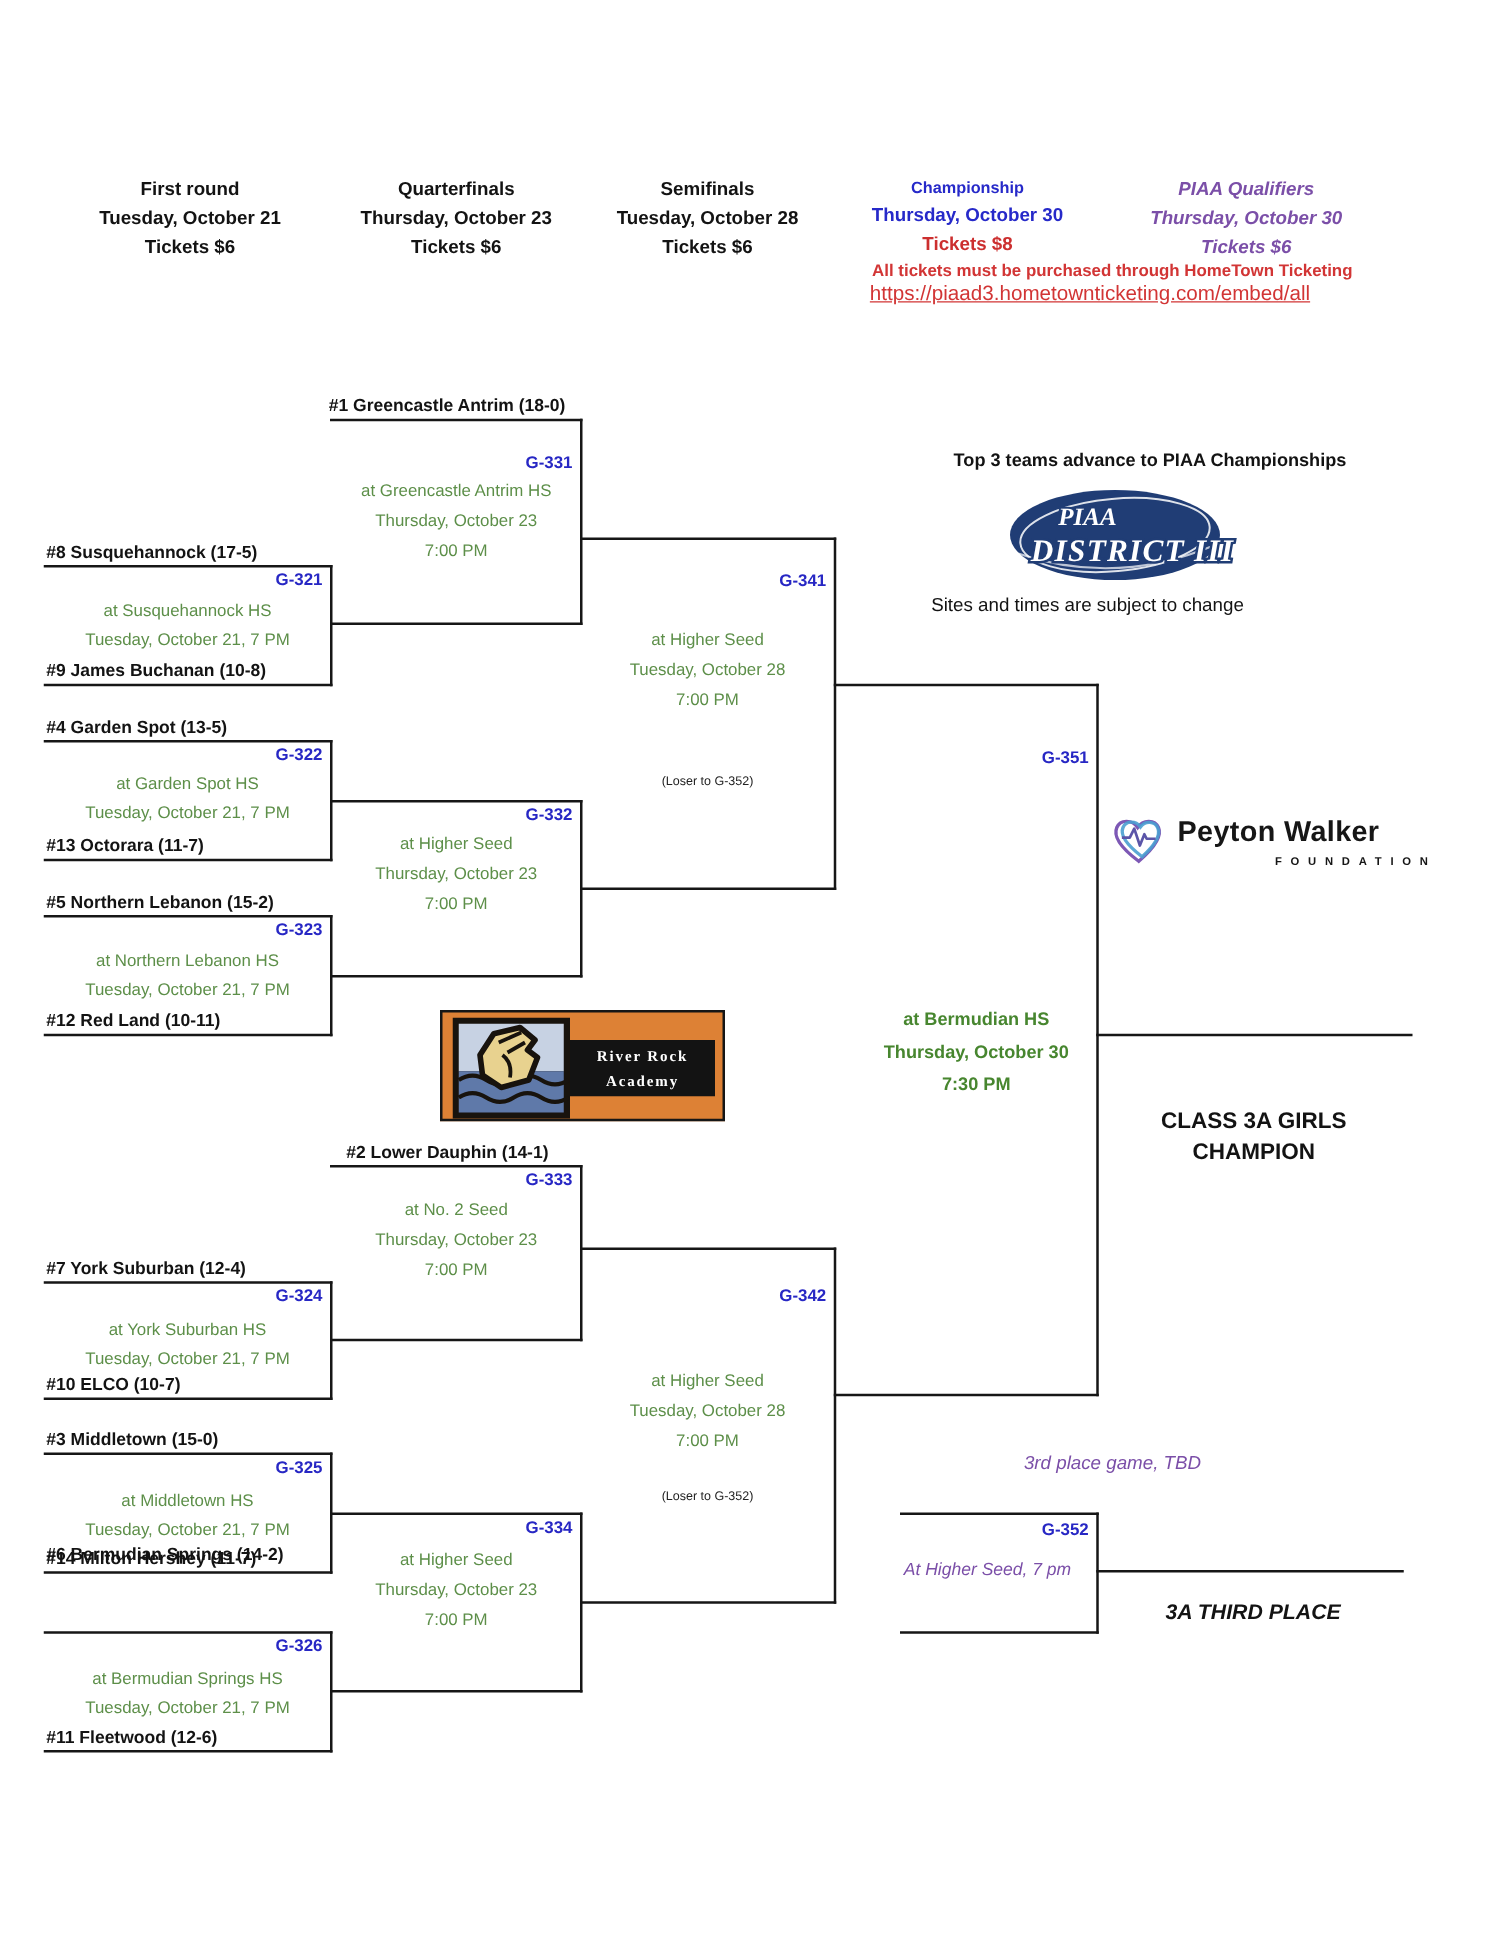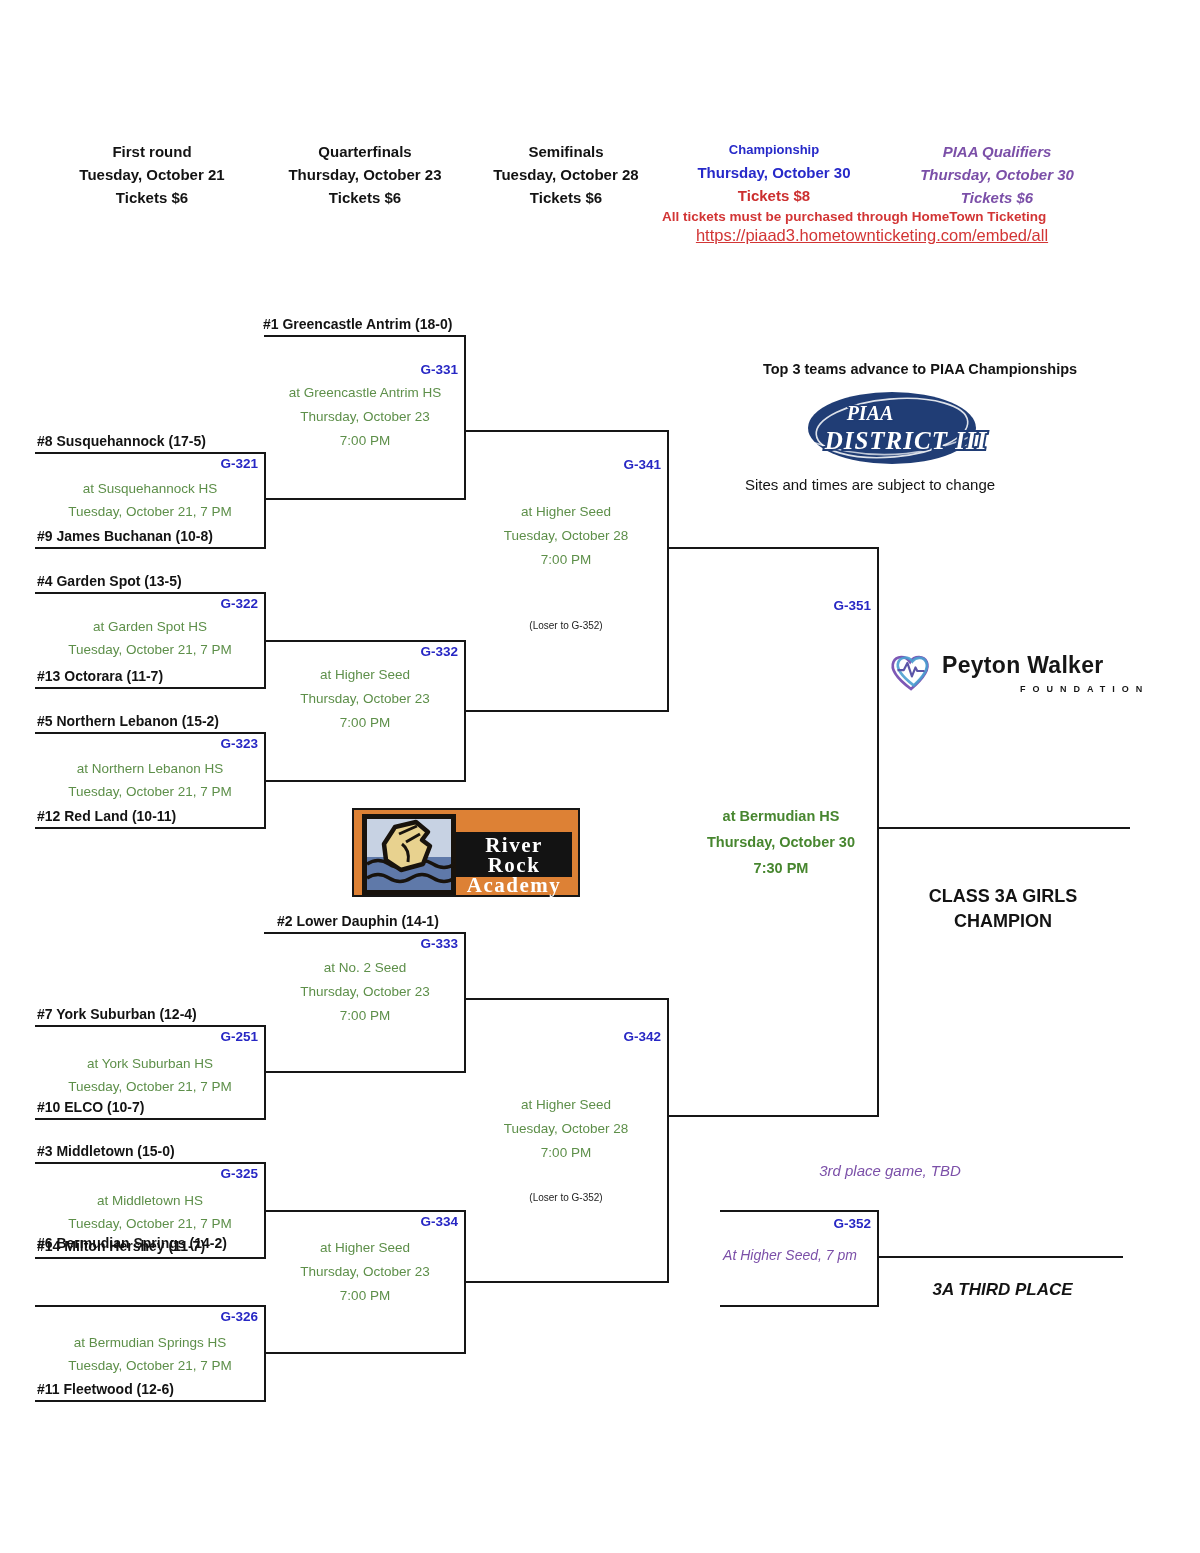--- a/index.html
+++ b/index.html
@@ -7,21 +7,21 @@
         font-family:"Liberation Sans","DejaVu Sans",sans-serif;overflow:hidden;}
   .ln{position:absolute;background:#161616;}
   .title{position:absolute;left:0;width:1164px;text-align:center;
          font-weight:700;font-size:26px;line-height:36px;color:#262c7d;letter-spacing:.3px;}
   .hdr{position:absolute;width:220px;text-align:center;font-weight:700;
        font-size:15px;line-height:23px;color:#131313;}
   .hdr .big{font-size:13px;}
   .blue{color:#2629c9;}
   .red{color:#cc2f2f;}
   .purple{color:#7b4fa8;font-style:italic;}
-  .note{position:absolute;text-align:left;font-weight:700;font-size:13.5px;color:#d23535;}
+  .note{position:absolute;text-align:right;font-weight:700;font-size:13.5px;color:#d23535;}
   .linkline{position:absolute;text-align:center;font-size:16.5px;color:#d23535;}
   .linkline a{color:#d23535;text-decoration:underline;}
   .team{position:absolute;font-weight:700;font-size:14px;color:#131313;white-space:nowrap;}
   .glabel{position:absolute;width:70px;text-align:right;font-weight:700;
           font-size:13.5px;color:#2727c4;white-space:nowrap;}
   .venue{position:absolute;text-align:center;color:#5d8f49;font-size:13.5px;line-height:23px;}
   .venue.qf{line-height:24px;}
   .venue.final{font-weight:700;color:#47862f;font-size:14.5px;line-height:26px;}
   .venue.third{color:#7b4fa8;font-style:italic;font-size:14px;}
   .loser{position:absolute;text-align:center;color:#222;font-size:10px;}
@@ -36,21 +36,21 @@
   .pw .pwname{position:absolute;left:58px;top:7px;font-weight:700;font-size:23px;
               color:#161616;white-space:nowrap;letter-spacing:.3px;}
   .pw .pwsub{position:absolute;left:136px;top:39px;font-weight:700;font-size:9px;
              letter-spacing:7px;color:#161616;white-space:nowrap;}
   
   .rr{position:absolute;left:352px;top:808px;width:228px;height:89px;
       background:#dd8135;border:2px solid #161616;box-sizing:border-box;}
   .rr .rrsq{position:absolute;left:8px;top:4px;}
   .rr .rrband{position:absolute;left:102px;top:22px;width:116px;height:45px;background:#131313;
               color:#fff;text-align:center;font-family:"Liberation Serif","DejaVu Serif",serif;
-              font-weight:700;font-size:21px;line-height:20px;padding-top:3px;box-sizing:border-box;
+              font-weight:700;font-size:12px;line-height:20px;padding-top:3px;box-sizing:border-box;
               letter-spacing:1.5px;}
 </style>
 </head>
 <body>
 
 <div class="page">
 
 
   <div class="hdr" style="left:42px;top:140px;">
     <div>First round</div>
@@ -94,21 +94,21 @@
   <div class="team" style="left:37px;top:1006px;">#7 York Suburban (12-4)</div>
   <div class="team" style="left:37px;top:1099px;">#10 ELCO (10-7)</div>
   <div class="team" style="left:37px;top:1143px;">#3 Middletown (15-0)</div>
   <div class="team" style="left:37px;top:1238px;">#14 Milton Hershey (11-7)</div>
   <div class="team" style="left:37px;top:1235px;">#6 Bermudian Springs (14-2)</div>
   <div class="team" style="left:37px;top:1381px;">#11 Fleetwood (12-6)</div>
 
   <div class="glabel" style="left:188px;top:456px;">G-321</div>
   <div class="glabel" style="left:188px;top:596px;">G-322</div>
   <div class="glabel" style="left:188px;top:736px;">G-323</div>
-  <div class="glabel" style="left:188px;top:1029px;">G-251</div>
+  <div class="glabel" style="left:188px;top:1029px;">G-324</div>
   <div class="glabel" style="left:188px;top:1166px;">G-325</div>
   <div class="glabel" style="left:188px;top:1309px;">G-326</div>
   <div class="glabel" style="left:388px;top:362px;">G-331</div>
   <div class="glabel" style="left:388px;top:644px;">G-332</div>
   <div class="glabel" style="left:388px;top:936px;">G-333</div>
   <div class="glabel" style="left:388px;top:1214px;">G-334</div>
   <div class="glabel" style="left:591px;top:457px;">G-341</div>
   <div class="glabel" style="left:591px;top:1029px;">G-342</div>
   <div class="glabel" style="left:801px;top:598px;">G-351</div>
   <div class="glabel" style="left:801px;top:1216px;">G-352</div>

